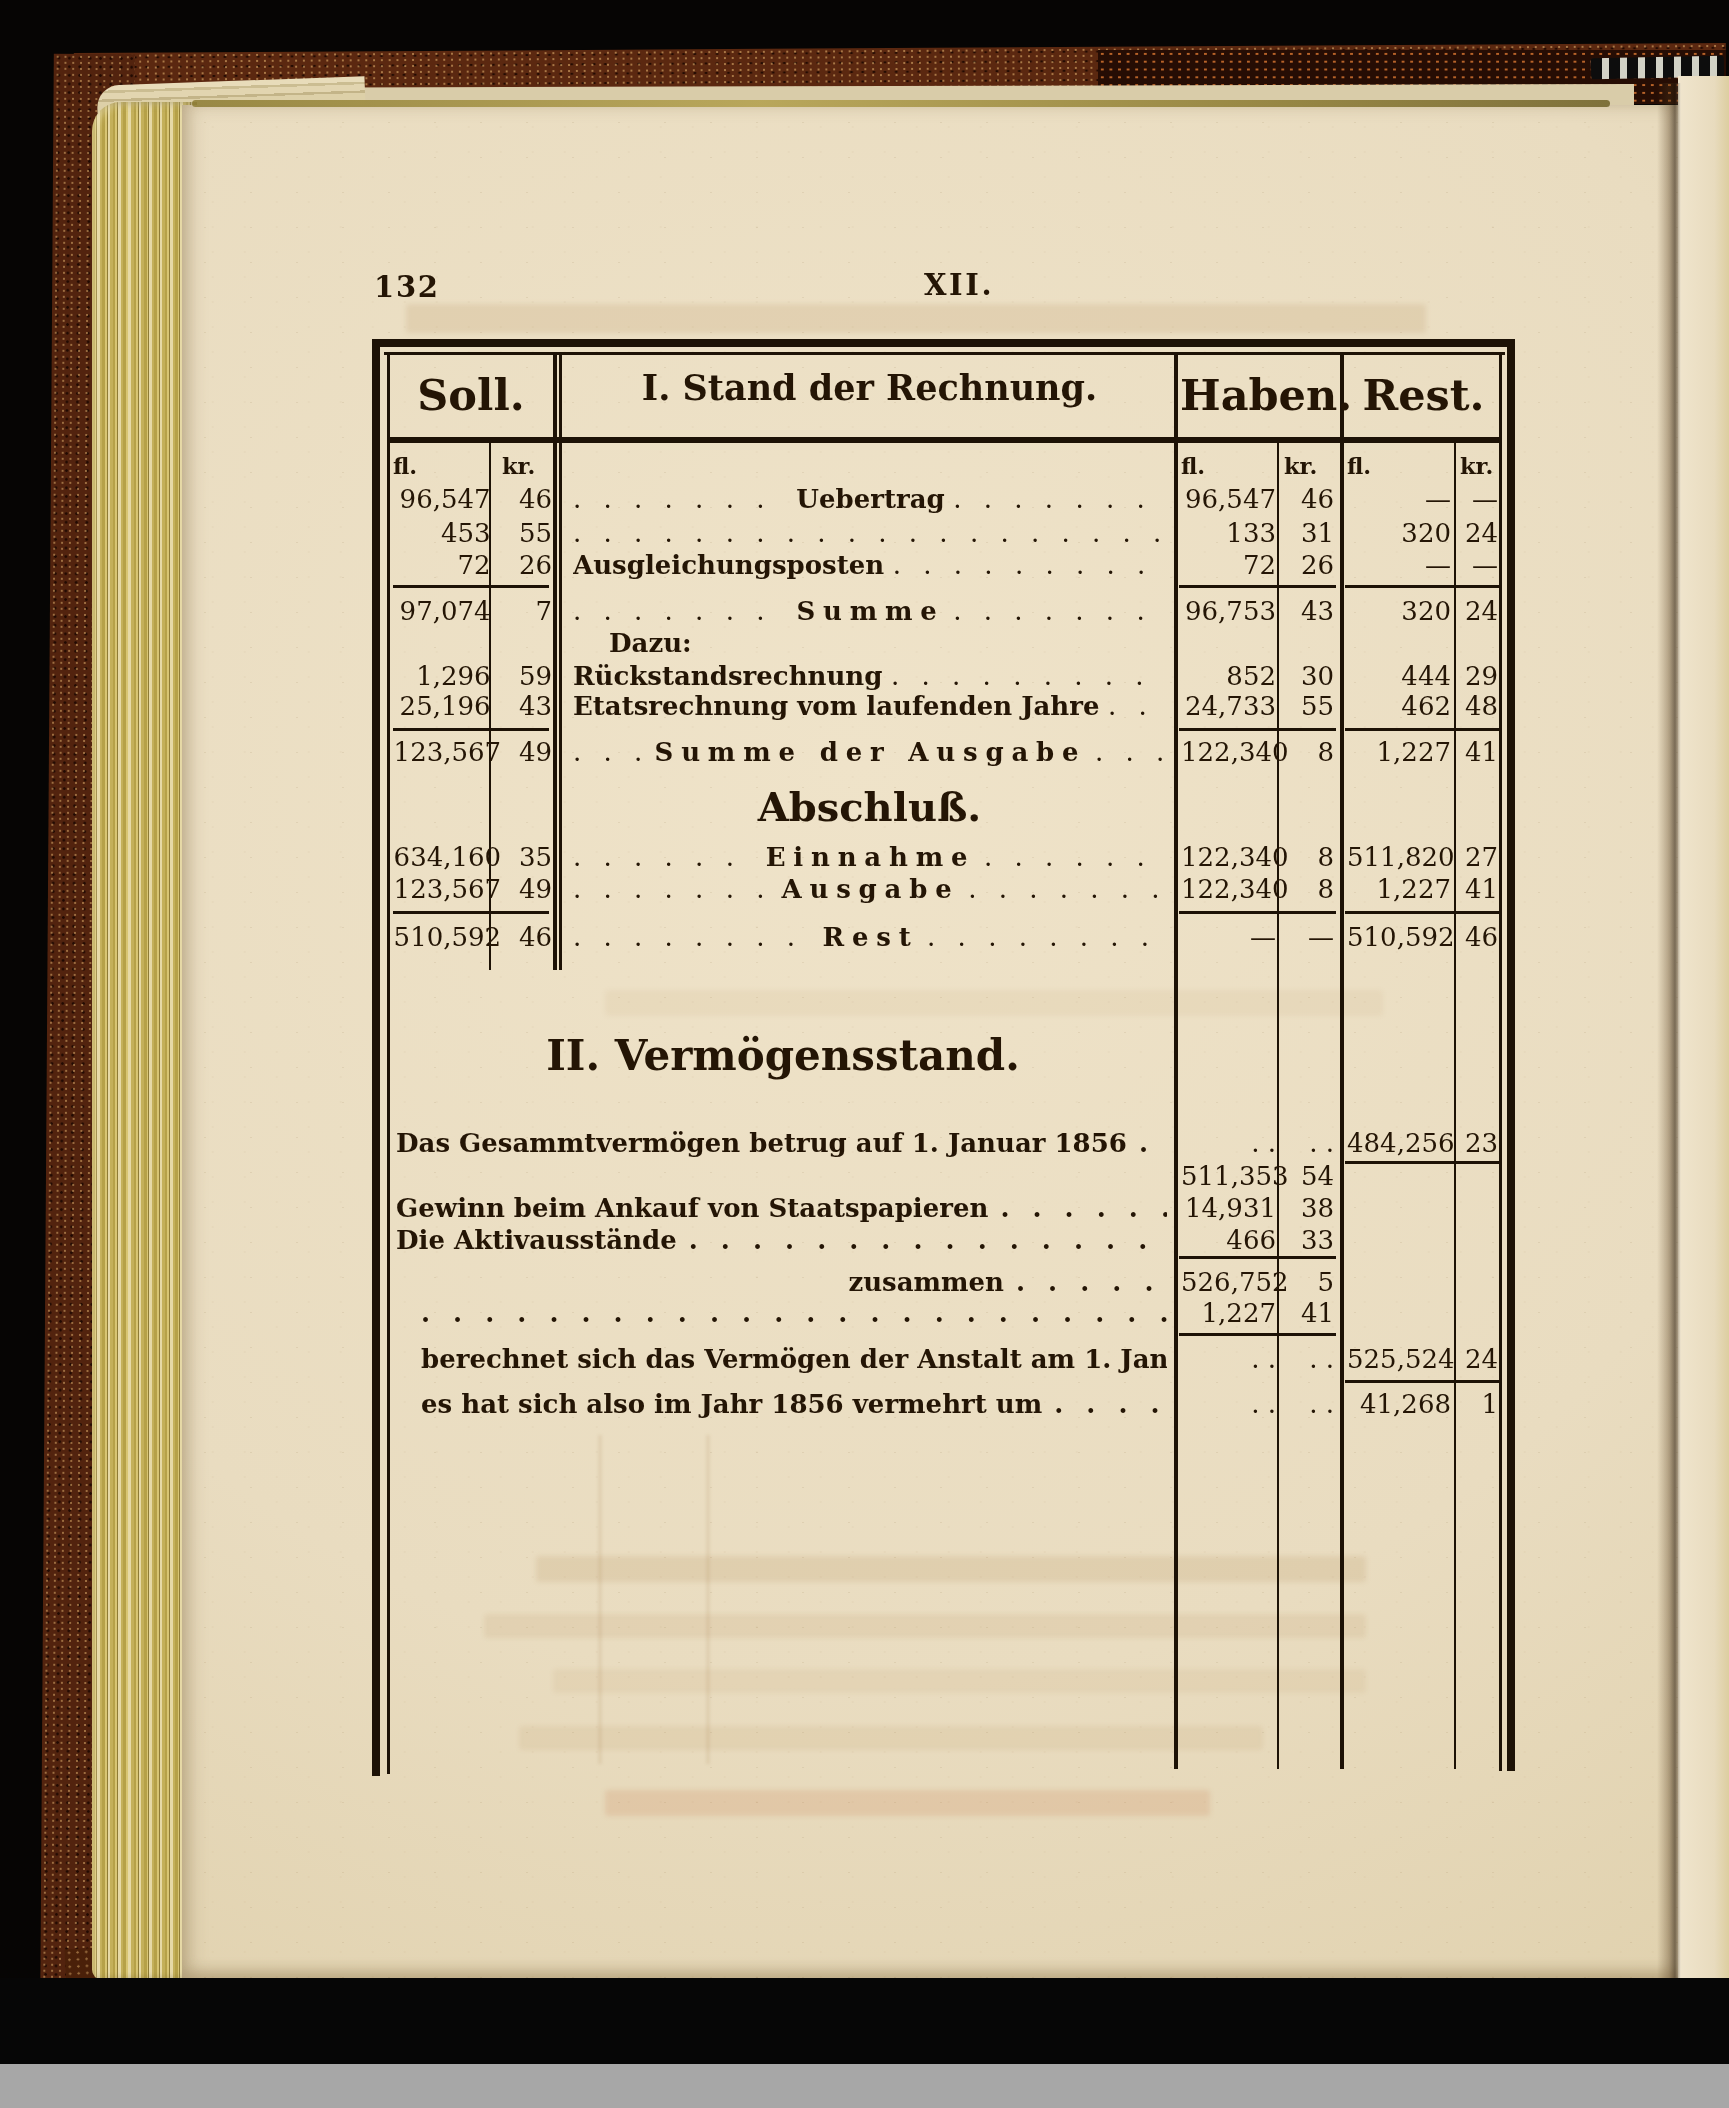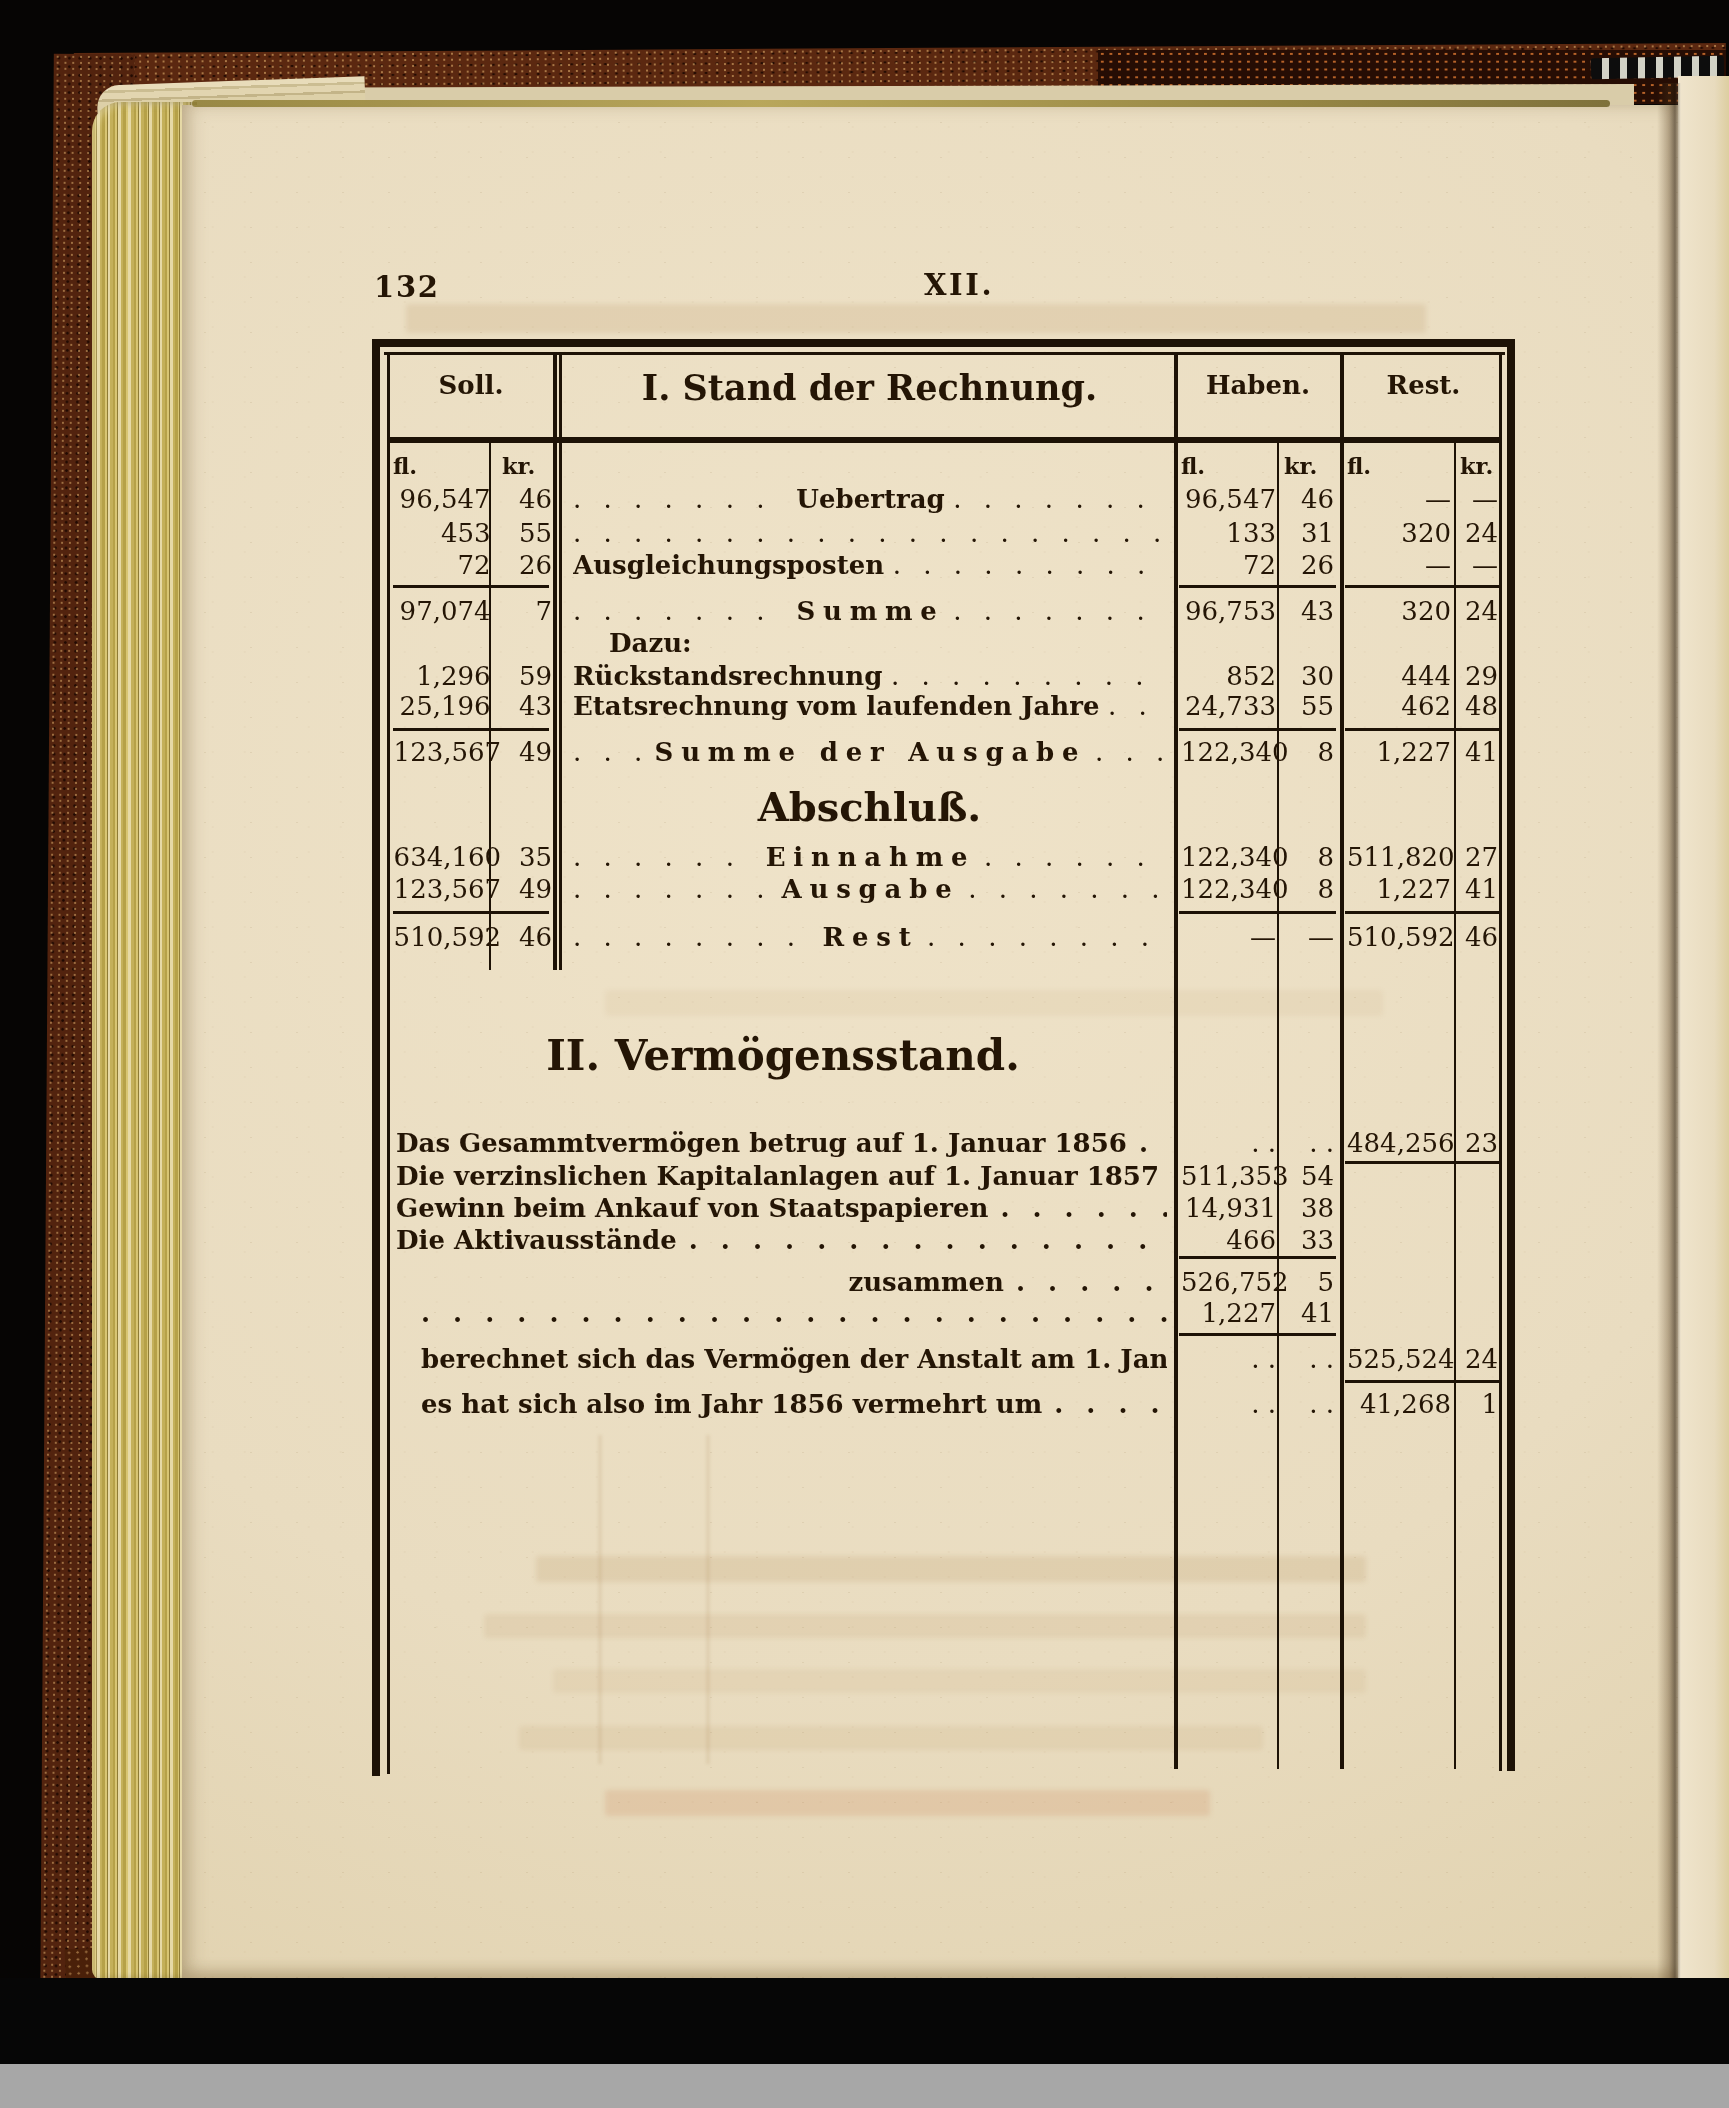--- a/index.html
+++ b/index.html
@@ -56,21 +56,21 @@
   .sk{position:absolute;left:130px;width:50px;text-align:right;}
   .dsc{position:absolute;left:201px;width:595px;display:flex;overflow:hidden;}
   .hf{position:absolute;left:809px;width:95px;text-align:right;}
   .hk{position:absolute;left:912px;width:50px;text-align:right;}
   .rf{position:absolute;left:975px;width:104px;text-align:right;}
   .rk{position:absolute;left:1088px;width:38px;text-align:right;}
   .lbl{font-weight:bold;padding:0 8.6px;}
   .sperr .lbl{letter-spacing:7.8px;}
   .dots{flex:1;overflow:hidden;white-space:nowrap;word-spacing:14px;}
   .dots.fix{flex:0 0 151px;}
-  .hdr{position:absolute;font-weight:bold;font-size:26px;text-align:center;}
+  .hdr{position:absolute;font-weight:bold;font-size:43px;text-align:center;}
   .subhdr{position:absolute;font-size:22.5px;font-weight:bold;text-align:left;}
   .sec-title{position:absolute;font-weight:bold;text-align:center;}
   .dscL{position:absolute;left:24px;width:771px;display:flex;overflow:hidden;font-weight:bold;}
   .dscM{position:absolute;left:49px;width:746px;display:flex;overflow:hidden;font-weight:bold;}
   .dscE{position:absolute;left:24px;width:771px;display:flex;overflow:hidden;font-weight:bold;justify-content:flex-end;}
   .vrow .lbl{padding:0 12px 0 0;}
 </style>
 </head>
 <body>
 
@@ -284,24 +284,20 @@
       <span class="dscL">
           <span class="lbl">Das Gesammtvermögen betrug auf 1. Januar 1856</span>
           <span class="dots">. . . . . . . . . . . . . . . . . . . . . . . . . . . . . . . . . . . . . . . .</span>
         </span>
       <span class="hf">. .</span>
       <span class="hk">. .</span>
       <span class="rf">484,256</span>
       <span class="rk">23</span>
     </div>
     <div class="vrow" style="top:1159px">
-      <span class="dscL">
-          <span class="lbl">Die verzinslichen Kapitalanlagen auf 1. Januar 1857</span>
-          <span class="dots">. . . . . . . . . . . . . . . . . . . . . . . . . . . . . . . . . . . . . . . .</span>
-        </span>
       <span class="hf">511,353</span>
       <span class="hk">54</span>
     </div>
     <div class="vrow" style="top:1191px">
       <span class="dscL">
           <span class="lbl">Gewinn beim Ankauf von Staatspapieren</span>
           <span class="dots">. . . . . . . . . . . . . . . . . . . . . . . . . . . . . . . . . . . . . . . .</span>
         </span>
       <span class="hf">14,931</span>
       <span class="hk">38</span>

